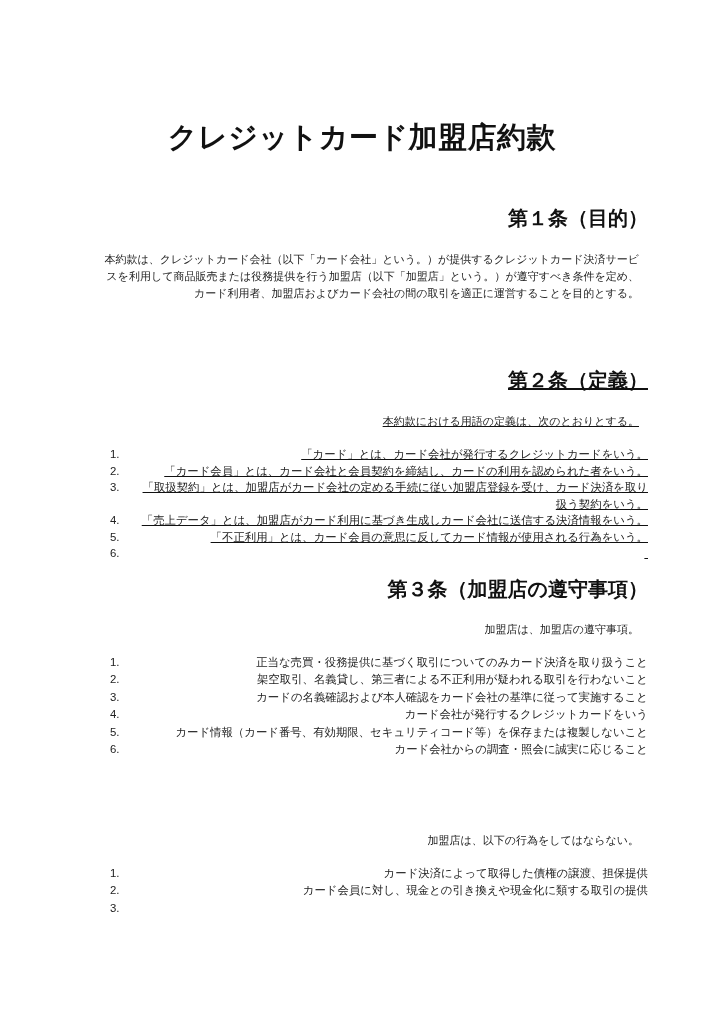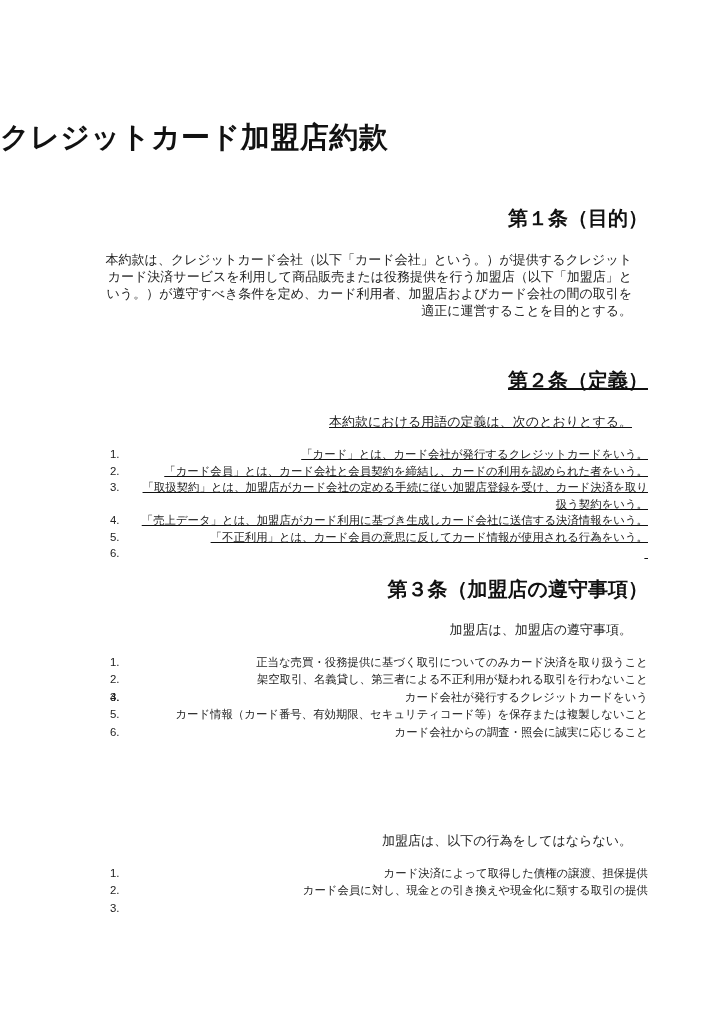--- a/index.html
+++ b/index.html
@@ -4,29 +4,29 @@
 <style>
   html, body { margin: 0; padding: 0; background: #ffffff; }
   body {
     width: 724px; height: 1024px; position: relative; overflow: hidden;
     font-family: "DejaVu Sans", "Liberation Sans", sans-serif;
     color: #111111;
   }
   .page { position: absolute; left: 0; top: 0; width: 724px; height: 1024px; }
   .doc-title {
     position: absolute; left: 0; width: 724px; top: 118px;
-    text-align: left; font-size: 29px; font-weight: bold; letter-spacing: 0.5px;
+    text-align: center; font-size: 29px; font-weight: bold; letter-spacing: 0.5px;
     margin: 0;
   }
   .section { position: absolute; left: 88px; width: 560px; text-align: right; }
   .section h2 {
     margin: 0; font-size: 20px; font-weight: bold; line-height: 26px;
   }
   .section p {
-    margin: 16px; font-size: 13px; line-height: 17px; color: #222;
+    margin: 9px; font-size: 11px; line-height: 17px; color: #222;
   }
   .section ol {
     list-style: none; margin: 0; padding: 0;
   }
   .section ol li {
     position: relative; padding-left: 44px; font-size: 11.4px; line-height: 16.5px; color: #222;
   }
   .section ol li .num {
     position: absolute; left: 22px; top: 0;
     font-family: "Liberation Sans", sans-serif;
@@ -69,21 +69,21 @@
       <li><span class="num">6.</span><span>&nbsp;</span></li>
     </ol>
   </section>
 
   <section class="section" id="s3">
     <h2>第３条（加盟店の遵守事項）</h2>
     <p>加盟店は、加盟店の遵守事項。</p>
     <ol>
       <li><span class="num">1.</span><span>正当な売買・役務提供に基づく取引についてのみカード決済を取り扱うこと</span></li>
       <li><span class="num">2.</span><span>架空取引、名義貸し、第三者による不正利用が疑われる取引を行わないこと</span></li>
-      <li><span class="num">3.</span></li>
+      <li><span class="num">3.</span><span>カードの名義確認および本人確認をカード会社の基準に従って実施すること</span></li>
       <li><span class="num">4.</span><span>カード会社が発行するクレジットカードをいう</span></li>
       <li><span class="num">5.</span><span>カード情報（カード番号、有効期限、セキュリティコード等）を保存または複製しないこと</span></li>
       <li><span class="num">6.</span><span>カード会社からの調査・照会に誠実に応じること</span></li>
     </ol>
   </section>
 
   <section class="section" id="s4">
     <p>加盟店は、以下の行為をしてはならない。</p>
     <ol>
       <li><span class="num">1.</span><span>カード決済によって取得した債権の譲渡、担保提供</span></li>

